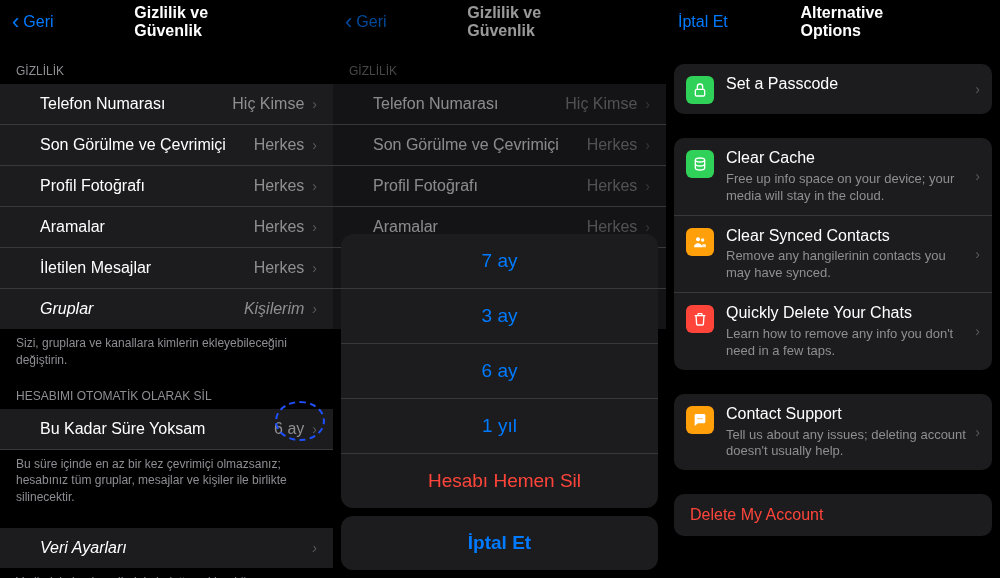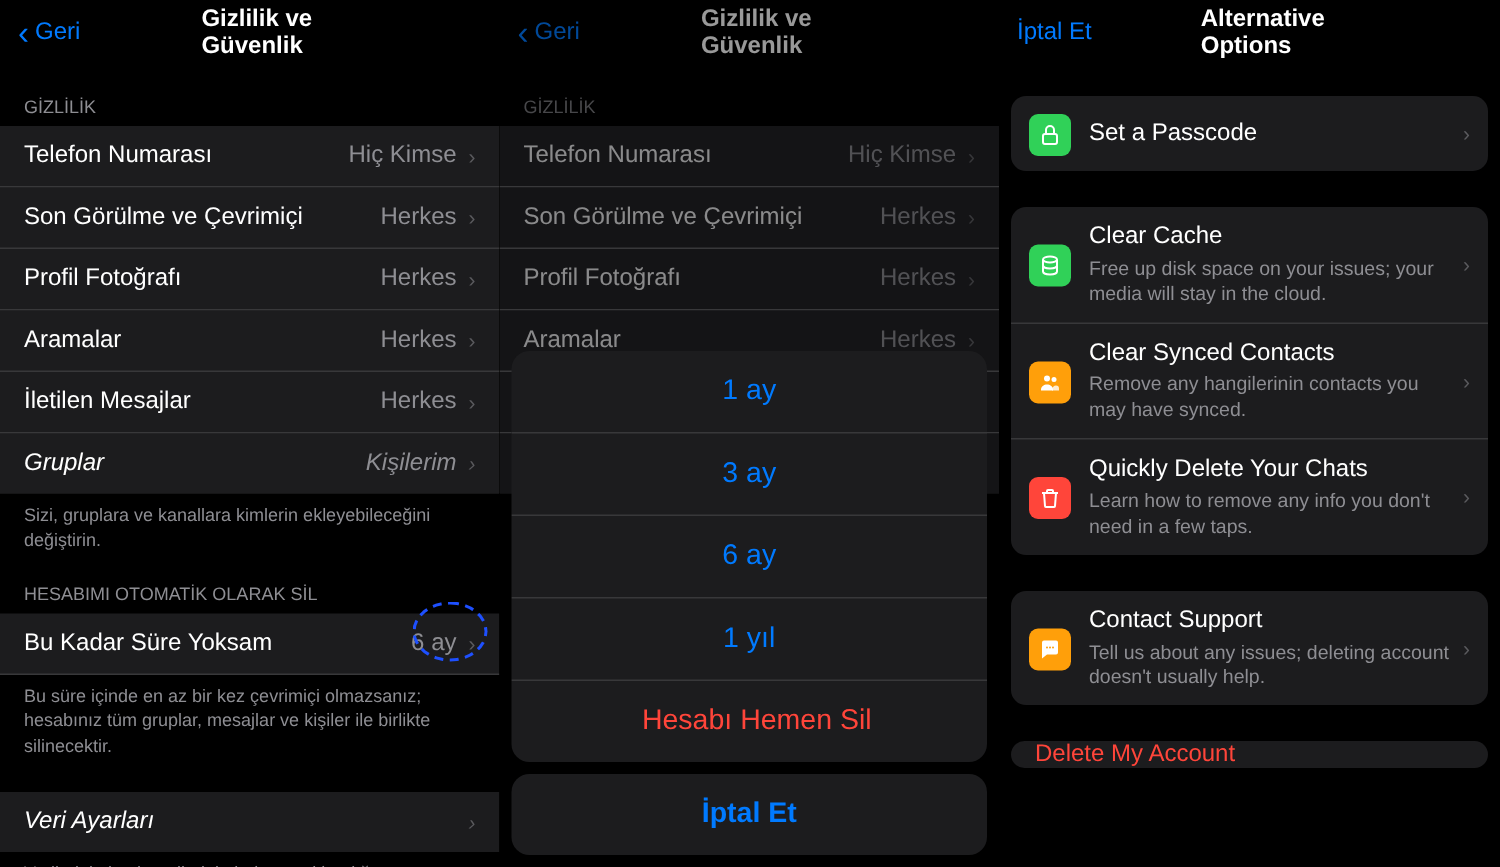--- a/index.html
+++ b/index.html
@@ -67,21 +67,21 @@
     .list-row {
       background: #1c1c1e;
       display: flex;
       align-items: center;
       padding: 11px 16px;
       color: #fff;
       font-size: 16px;
       border-bottom: 0.5px solid #38383a;
     }
     .list-row:last-child { border-bottom: none; font-style: italic; }
-    .list-row-label { flex: 1; }
+    .list-row-label { flex: 1; margin-left: 24px; }
     .list-row-value {
       color: #8e8e93;
       font-size: 16px;
       margin-right: 8px;
     }
     .chevron {
       color: #5a5a5e;
       font-size: 14px;
     }
     
@@ -146,21 +146,21 @@
     }
     
     .card {
       background: #1c1c1e;
       border-radius: 10px;
       margin: 8px 8px 0;
       overflow: hidden;
     }
     .card-row {
       display: flex;
-      align-items: center;
+      align-items: flex-start;
       padding: 10px 12px;
       border-bottom: 0.5px solid #38383a;
     }
     .card-row:last-child { border-bottom: none; }
     .card-icon {
       width: 28px;
       height: 28px;
       border-radius: 6px;
       flex-shrink: 0;
       margin-right: 12px;
@@ -189,21 +189,21 @@
       color: #5a5a5e;
       font-size: 14px;
       align-self: center;
       margin-left: 8px;
     }
     
     .delete-account {
       background: #1c1c1e;
       border-radius: 10px;
       margin: 24px 8px 0;
-      padding: 0 16px;
+      padding: 12px 16px;
       color: #ff453a;
       font-size: 16px;
     }
     
     .screen-2 .list-row-label,
     .screen-2 .list-row-value,
     .screen-2 .chevron {
       opacity: 0.5;
     }
     .screen-2 .section-header {
@@ -326,21 +326,21 @@
     </div>
     <div class="list-row">
       <span class="list-row-label">Gruplar</span>
       <span class="list-row-value">Kişilerim</span>
       <span class="chevron">›</span>
     </div>
   </div>
 
   <div class="sheet" style="z-index:10">
     <div class="sheet-group">
-      <div class="sheet-item">1 ay</div>
+      <div class="sheet-item">7 ay</div>
       <div class="sheet-item">3 ay</div>
       <div class="sheet-item">6 ay</div>
       <div class="sheet-item">1 yıl</div>
       <div class="sheet-item destructive">Hesabı Hemen Sil</div>
     </div>
     <div class="sheet-cancel">İptal Et</div>
   </div>
 </div>
 
 <div class="screen screen-3">
@@ -368,21 +368,21 @@
     <div class="card-row">
       <div class="card-icon icon-green">
         <svg width="16" height="16" viewBox="0 0 24 24" fill="none" stroke="#fff" stroke-width="2">
             <ellipse cx="12" cy="6" rx="7" ry="3"></ellipse>
             <path d="M5 6v6c0 1.7 3.1 3 7 3s7-1.3 7-3V6"></path>
             <path d="M5 12v6c0 1.7 3.1 3 7 3s7-1.3 7-3v-6"></path>
           </svg>
       </div>
       <div class="card-content">
         <div class="card-title">Clear Cache</div>
-        <div class="card-subtitle">Free up disk space on your issues; your media will stay in the cloud.</div>
+        <div class="card-subtitle">Free up info space on your device; your media will stay in the cloud.</div>
       </div>
       <span class="card-chevron">›</span>
     </div>
     <div class="card-row">
       <div class="card-icon icon-orange">
         <svg width="16" height="16" viewBox="0 0 24 24" fill="#fff">
             <circle cx="9" cy="8" r="3"></circle>
             <circle cx="16" cy="9" r="2.5"></circle>
             <path d="M3 19c0-3 3-5 6-5s6 2 6 5v1H3z"></path>
             <path d="M14 19c0-2 2-4 4-4s3 1 3 3v2h-7z" opacity="0.8"></path>

